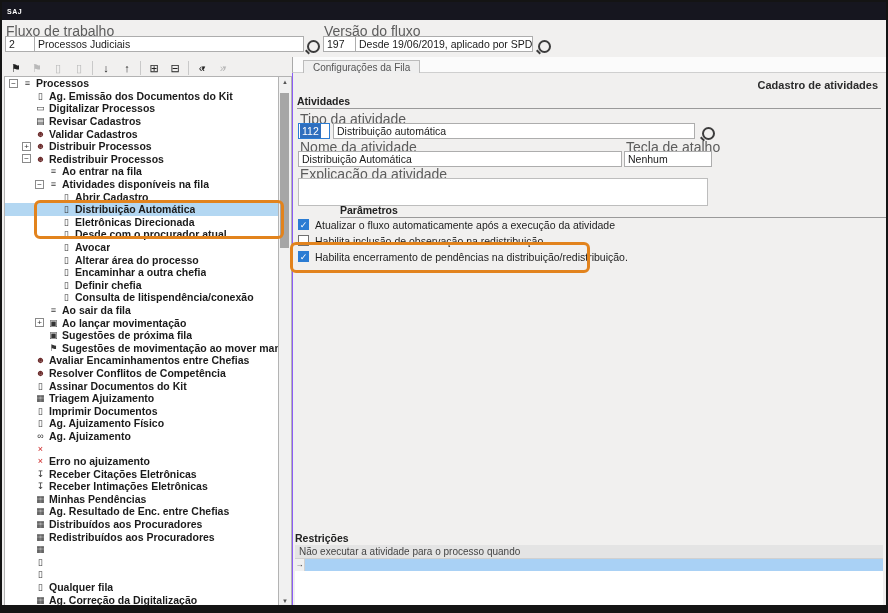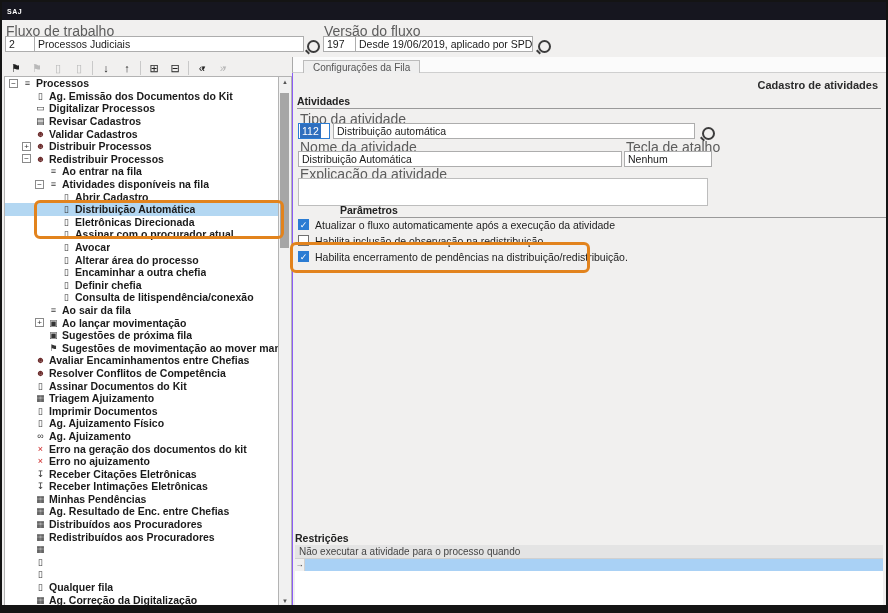--- a/index.html
+++ b/index.html
@@ -187,21 +187,21 @@
         <span class="tlabel">Distribuição Automática</span>
       </div>
       <div class="trow" style="padding-left: 43px;">
         <div class="tspacer"></div>
         <span class="ticon" style="color: rgb(51, 51, 51);">▯</span>
         <span class="tlabel">Eletrônicas Direcionada</span>
       </div>
       <div class="trow" style="padding-left: 43px;">
         <div class="tspacer"></div>
         <span class="ticon" style="color: rgb(51, 51, 51);">▯</span>
-        <span class="tlabel">Assinar com o procurador atual</span>
+        <span class="tlabel">Desde com o procurador atual</span>
       </div>
       <div class="trow" style="padding-left: 43px;">
         <div class="tspacer"></div>
         <span class="ticon" style="color: rgb(51, 51, 51);">▯</span>
         <span class="tlabel">Avocar</span>
       </div>
       <div class="trow" style="padding-left: 43px;">
         <div class="tspacer"></div>
         <span class="ticon" style="color: rgb(51, 51, 51);">▯</span>
         <span class="tlabel">Alterar área do processo</span>
@@ -272,21 +272,20 @@
         <span class="tlabel">Ag. Ajuizamento Físico</span>
       </div>
       <div class="trow" style="padding-left: 17px;">
         <div class="tspacer"></div>
         <span class="ticon" style="color: rgb(51, 51, 51);">∞</span>
         <span class="tlabel">Ag. Ajuizamento</span>
       </div>
       <div class="trow" style="padding-left: 17px;">
         <div class="tspacer"></div>
         <span class="ticon" style="color: rgb(204, 34, 34);">×</span>
-        <span class="tlabel">Erro na geração dos documentos do kit</span>
       </div>
       <div class="trow" style="padding-left: 17px;">
         <div class="tspacer"></div>
         <span class="ticon" style="color: rgb(204, 34, 34);">×</span>
         <span class="tlabel">Erro no ajuizamento</span>
       </div>
       <div class="trow" style="padding-left: 17px;">
         <div class="tspacer"></div>
         <span class="ticon" style="color: rgb(51, 51, 51);">↧</span>
         <span class="tlabel">Receber Citações Eletrônicas</span>

